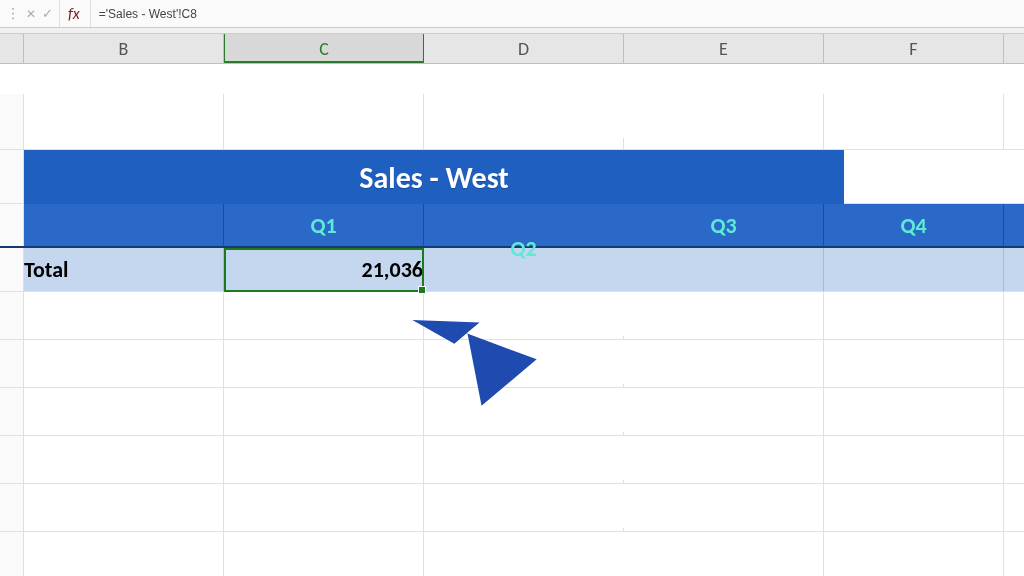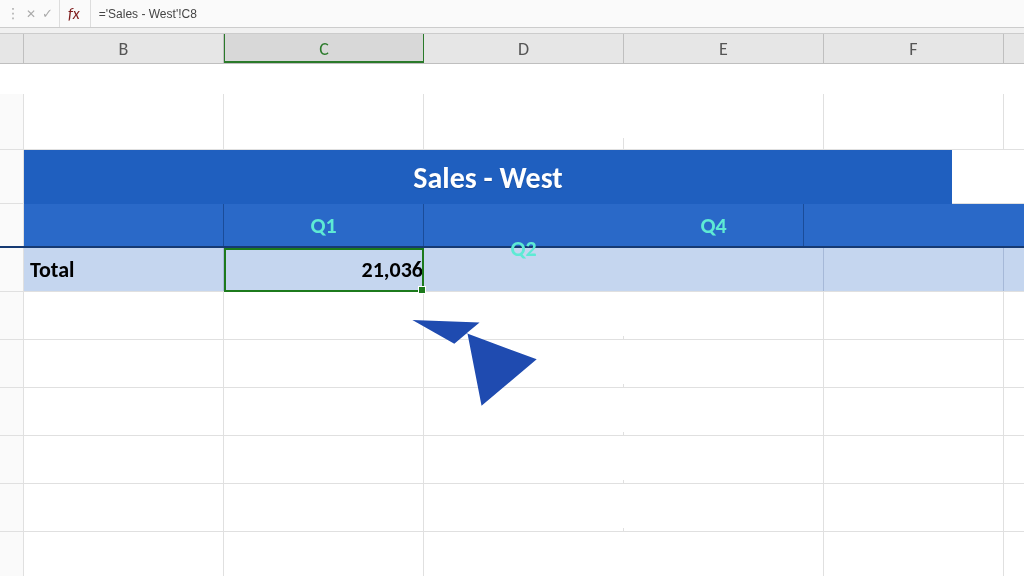--- a/index.html
+++ b/index.html
@@ -114,21 +114,21 @@
     .header-row .cell { border-right:1px solid #1a4c99; display:flex; align-items:center; justify-content:center;}
     .header-row .cB { border-right:1px solid #1a4c99; }
     .data-row {
       background: #c5d6ef;
       font-size: 22px;
       font-weight: bold;
       color:#000;
       height: 44px;
     }
     .data-row .cell { display:flex;align-items:center; border-right:1px solid #a6b9d8;}
-    .data-row .cB { padding-left:6px; }
+    .data-row .cB { }
     .data-row .cC {
       justify-content:flex-end; 
       position:relative;
     }
     .selected-cell-overlay {
       position:absolute;
       top: 83px;
       left: 224px;
       width: 200px;
       height: 44px;
@@ -183,28 +183,29 @@
       <div class="row-gutter"></div>
       <div class="cell cB"></div>
         <div class="cell cC"></div>
         <div class="cell cD"></div>
         <div class="cell cE"></div>
         <div class="cell cF"></div>
     </div>
 
     <div class="row" style="height:54px;">
       <div class="row-gutter"></div>
-      <div class="title-row" style="width:928px;">Sales - West</div>
+      <div class="title-row" style="width:820px;">Sales - West</div>
     </div>
 
     <div class="row header-row">
       <div class="row-gutter"></div>
       <div class="cell cB"></div>
       <div class="cell cC">Q1</div>
       <div class="cell cD">Q2</div>
+      <div class="cell cE">Q3</div>
       <div class="cell cF">Q4</div>
     </div>
 
     <div class="row data-row">
       <div class="row-gutter"></div>
       <div class="cell cB">Total</div>
       <div class="cell cC">21,036</div>
       <div class="cell cD"></div>
       <div class="cell cE"></div>
       <div class="cell cF"></div>

